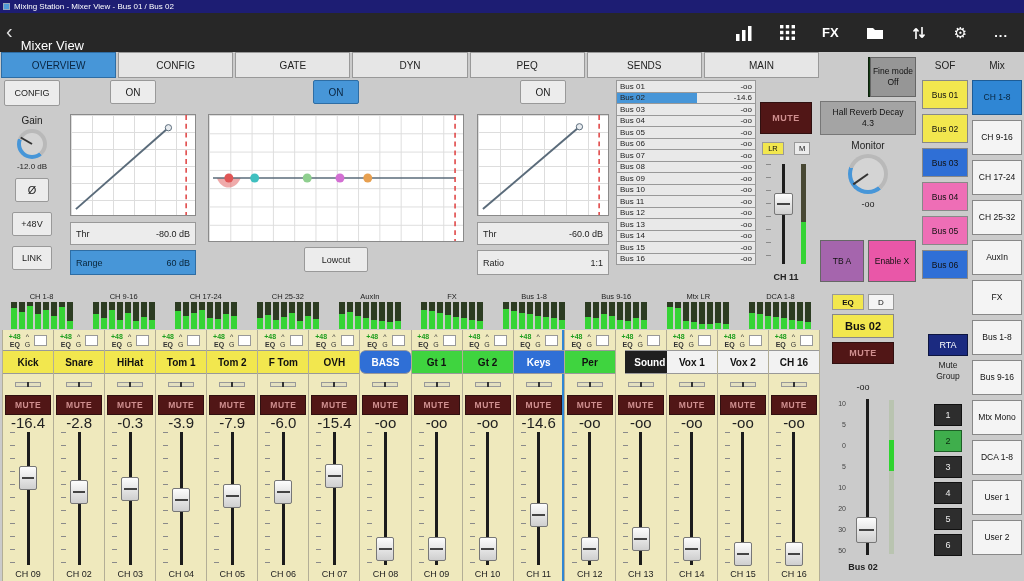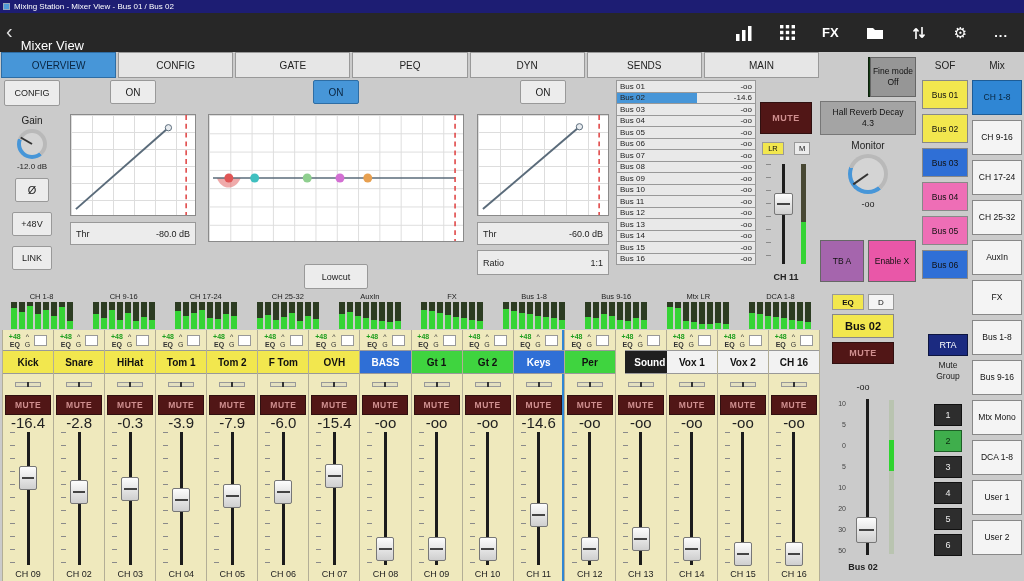--- a/index.html
+++ b/index.html
@@ -57,21 +57,21 @@
   #gategraph{width:126px;height:102px;background-size:21px 17px;}
   #peqgraph{width:256px;height:128px;background-size:21.3px 18.3px;}
   #dyngraph{width:132px;height:102px;background-size:22px 17px;}
   .graph svg{position:absolute;inset:0;width:100%;height:100%;}
   .fieldrow{display:flex;justify-content:space-between;align-items:center;border:1px solid #999;background:#ececec;
             font-size:9px;padding:0 5px;}
   #gatethr{width:126px;height:23px;margin-top:6px;}
   #gaterange{width:126px;height:25px;margin-top:5px;background:#4796d8;border-color:#2e6da4;color:#082438;}
   #dynthr{width:132px;height:23px;margin-top:6px;}
   #dynratio{width:132px;height:25px;margin-top:5px;}
-  #lowcutbtn{width:64px;height:25px;font-size:9px;margin-top:22px;}
+  #lowcutbtn{width:64px;height:25px;font-size:9px;margin-top:5px;}
 
   
   #sendspanel{position:absolute;left:616px;top:80px;width:140px;}
   .srow{position:relative;height:12.5px;border:1px solid #999;margin-top:-1px;background:#e9e9e9;font-size:8px;
         display:flex;align-items:center;justify-content:space-between;padding:0 3px;overflow:hidden;}
   .srow:first-child{margin-top:0;}
   .sfill{position:absolute;left:0;top:0;bottom:0;background:#4796d8;}
   .sname,.sval{position:relative;z-index:1;}
 
   
@@ -229,22 +229,22 @@
       </span>
     <span class="gearbtn">⚙</span>
     <span class="dotsbtn">...</span>
   </span>
 </div>
 
 <div id="tabbar">
     <div class="tab active">OVERVIEW</div>
     <div class="tab">CONFIG</div>
     <div class="tab">GATE</div>
+    <div class="tab">DYN</div>
     <div class="tab">PEQ</div>
-    <div class="tab">DYN</div>
     <div class="tab">SENDS</div>
     <div class="tab">MAIN</div>
   </div>
 
 <div id="configcol">
   <div id="configbtn" class="btn">CONFIG</div>
   <div class="gainlabel">Gain</div>
   <div id="gainknob" class="knob">
       <div class="ptr"></div>
     </div>
@@ -259,20 +259,24 @@
   <div id="gategraph" class="graph">
     <svg viewBox="0 0 126 102" preserveAspectRatio="none">
       <line x1="5" y1="96" x2="99" y2="13" stroke="#5a6b7a" stroke-width="2"></line>
       <circle cx="99" cy="13" r="3.2" fill="#e8ecf0" stroke="#5a6b7a"></circle>
       <line x1="117" y1="0" x2="117" y2="102" stroke="#e04848" stroke-width="1.6" stroke-dasharray="5 4"></line>
     </svg>
   </div>
   <div id="gatethr" class="fieldrow">
     <span>Thr</span>
     <span>-80.0 dB</span>
+  </div>
+  <div id="gaterange" class="fieldrow">
+    <span>Range</span>
+    <span>60 dB</span>
   </div>
 </div>
 
 <div id="peqpanel" class="procpanel">
   <div class="onbtn btn blue">ON</div>
   <div id="peqgraph" class="graph">
     <svg id="peqsvg" viewBox="0 0 256 128" preserveAspectRatio="none">
       <path id="peqblob" d="M8,64 C12,76 26,78 32,64 Z" opacity="0.5" fill="#e05555"></path>
       <line x1="4" y1="64" x2="248" y2="64" stroke="#5a6b7a" stroke-width="1.6"></line>
       <line x1="248" y1="0" x2="248" y2="128" stroke="#e04848" stroke-width="1.6" stroke-dasharray="5 4"></line>
@@ -984,21 +988,21 @@
         <div class="shcol">
           <div class="p48">+48</div>
           <div class="seq">EQ</div>
         </div>
         <div class="shcol">
           <div class="spn">^</div>
           <div class="sg">G</div>
         </div>
         <div class="sbox"></div>
       </div>
-      <div class="scrib" style="background: rgb(47, 111, 214); color: rgb(255, 255, 255);">BASS</div>
+      <div class="scrib" style="background: rgb(47, 111, 214); color: rgb(255, 255, 255); border-radius: 6px;">BASS</div>
       <div class="panrow">
         <div class="pantrack">
           <div class="pantick"></div>
         </div>
       </div>
       <div class="muterow">
         <div class="mutebtn">MUTE</div>
       </div>
       <div class="db">-oo</div>
       <div class="fzone">

